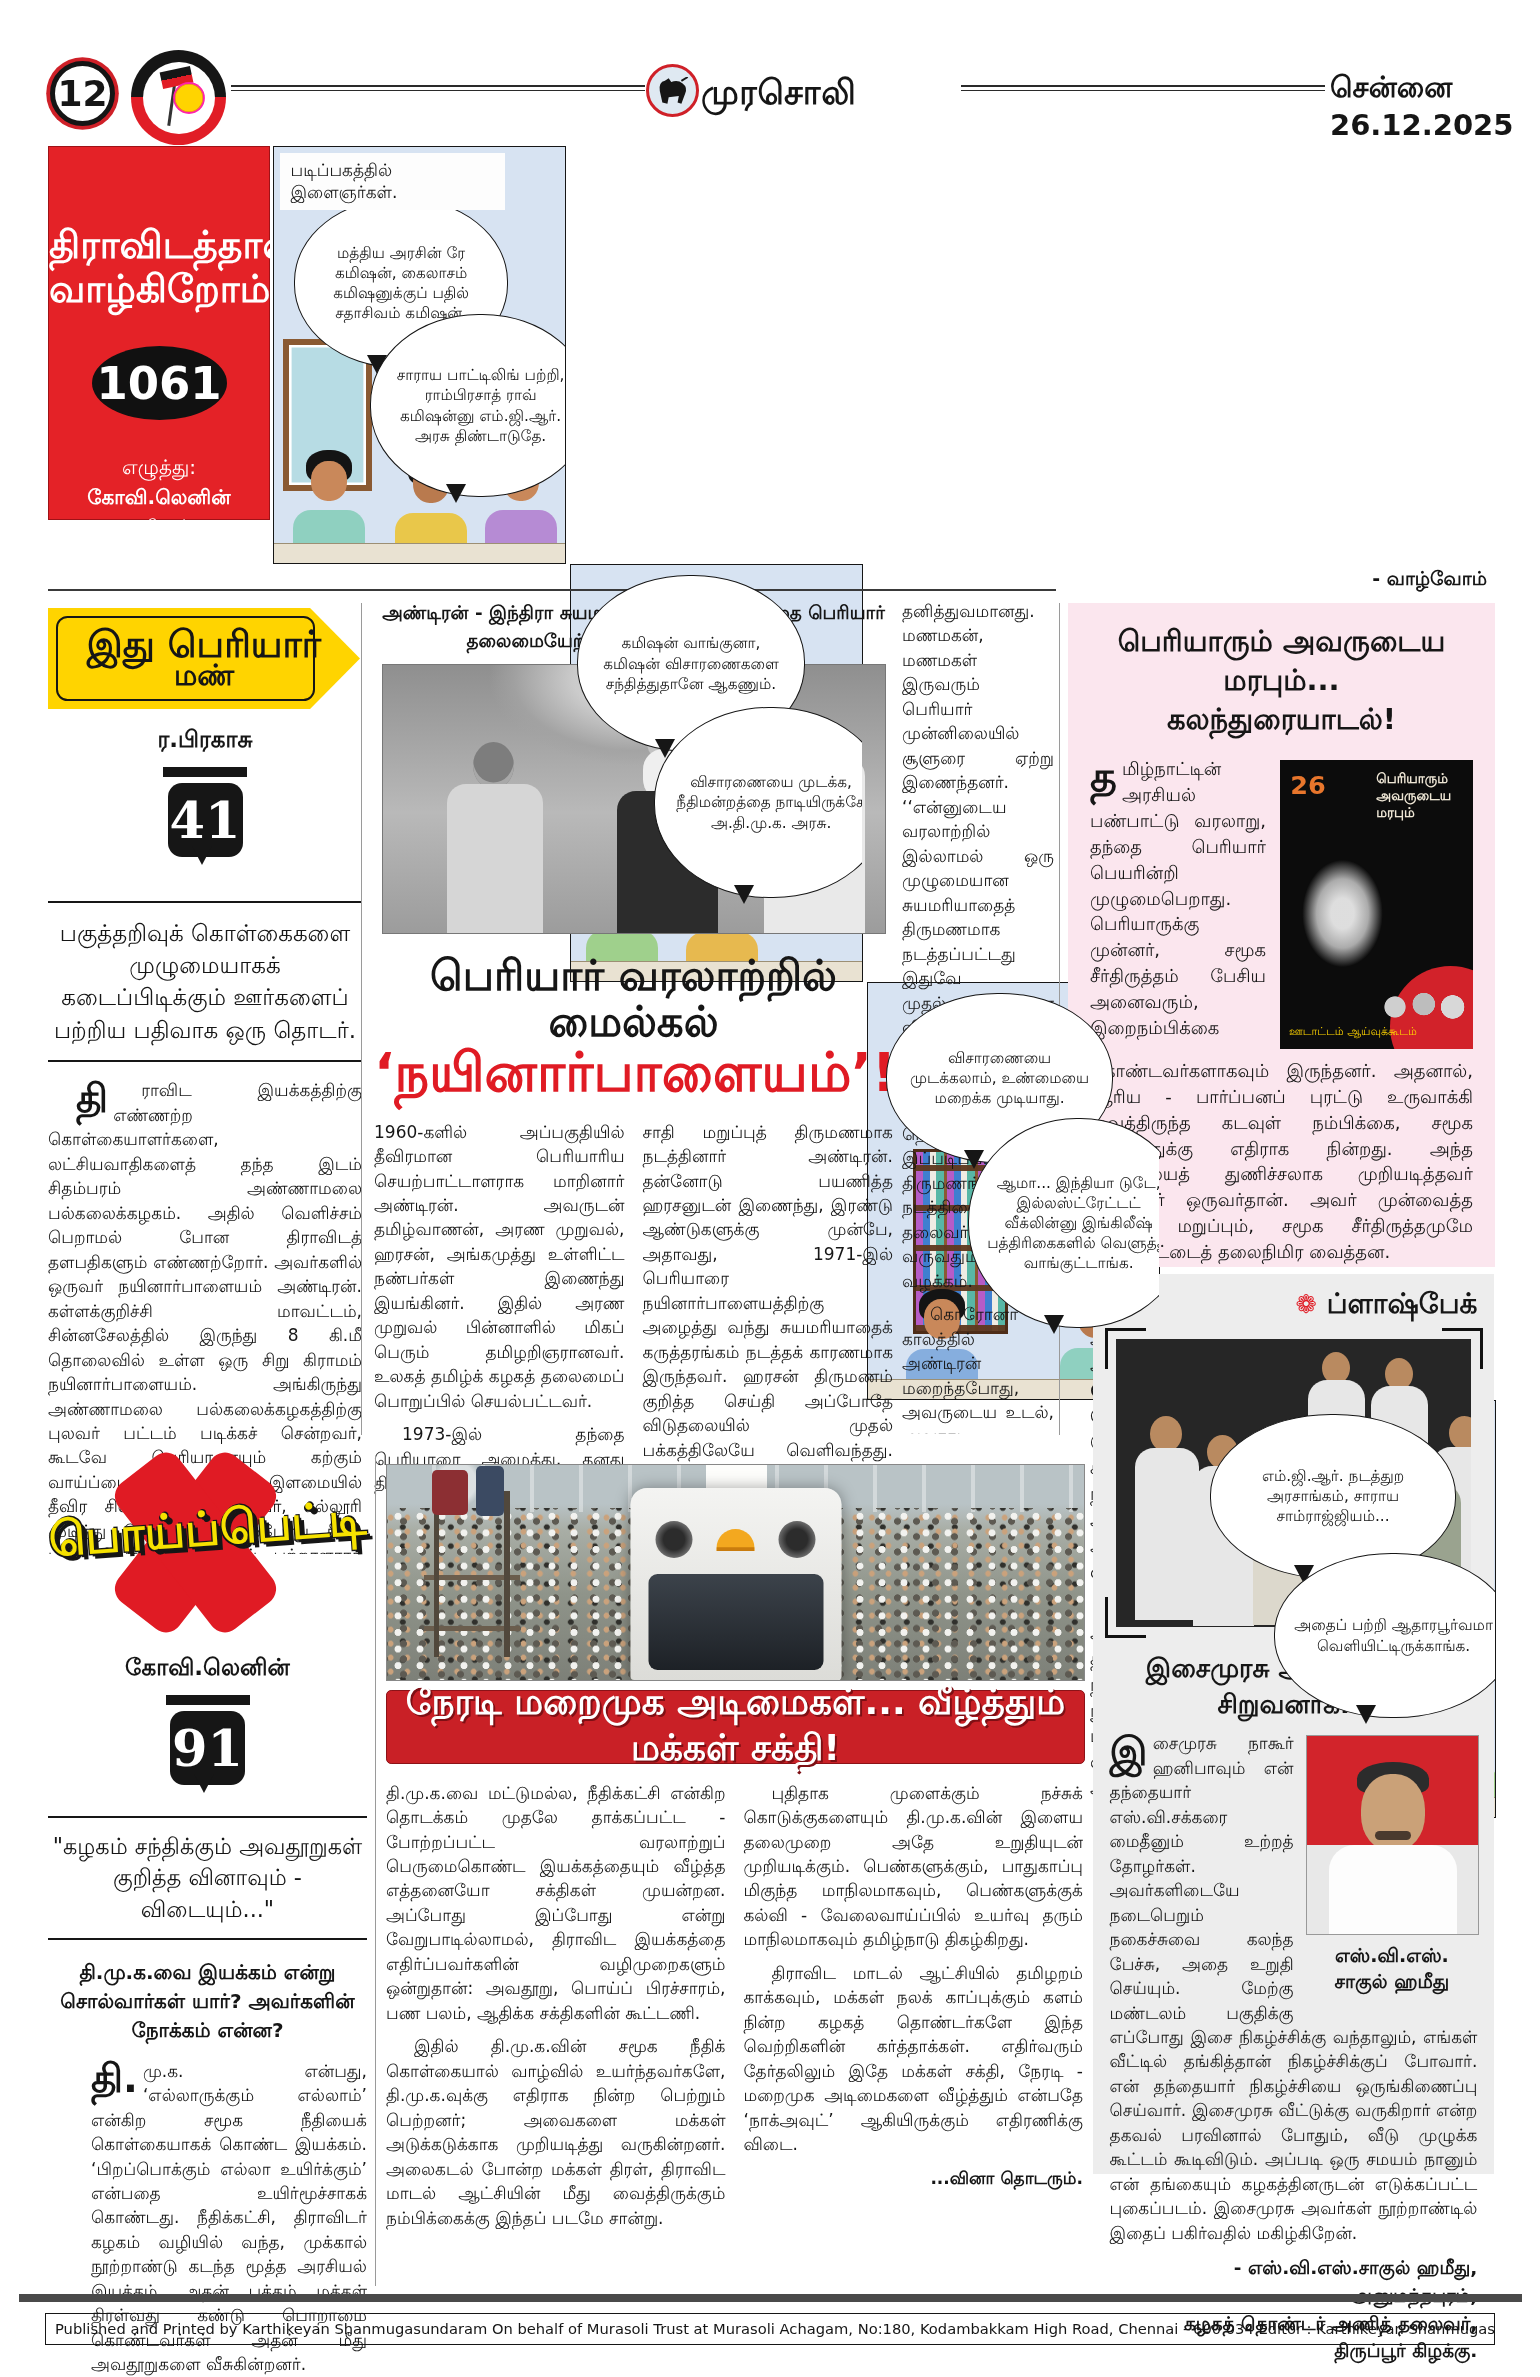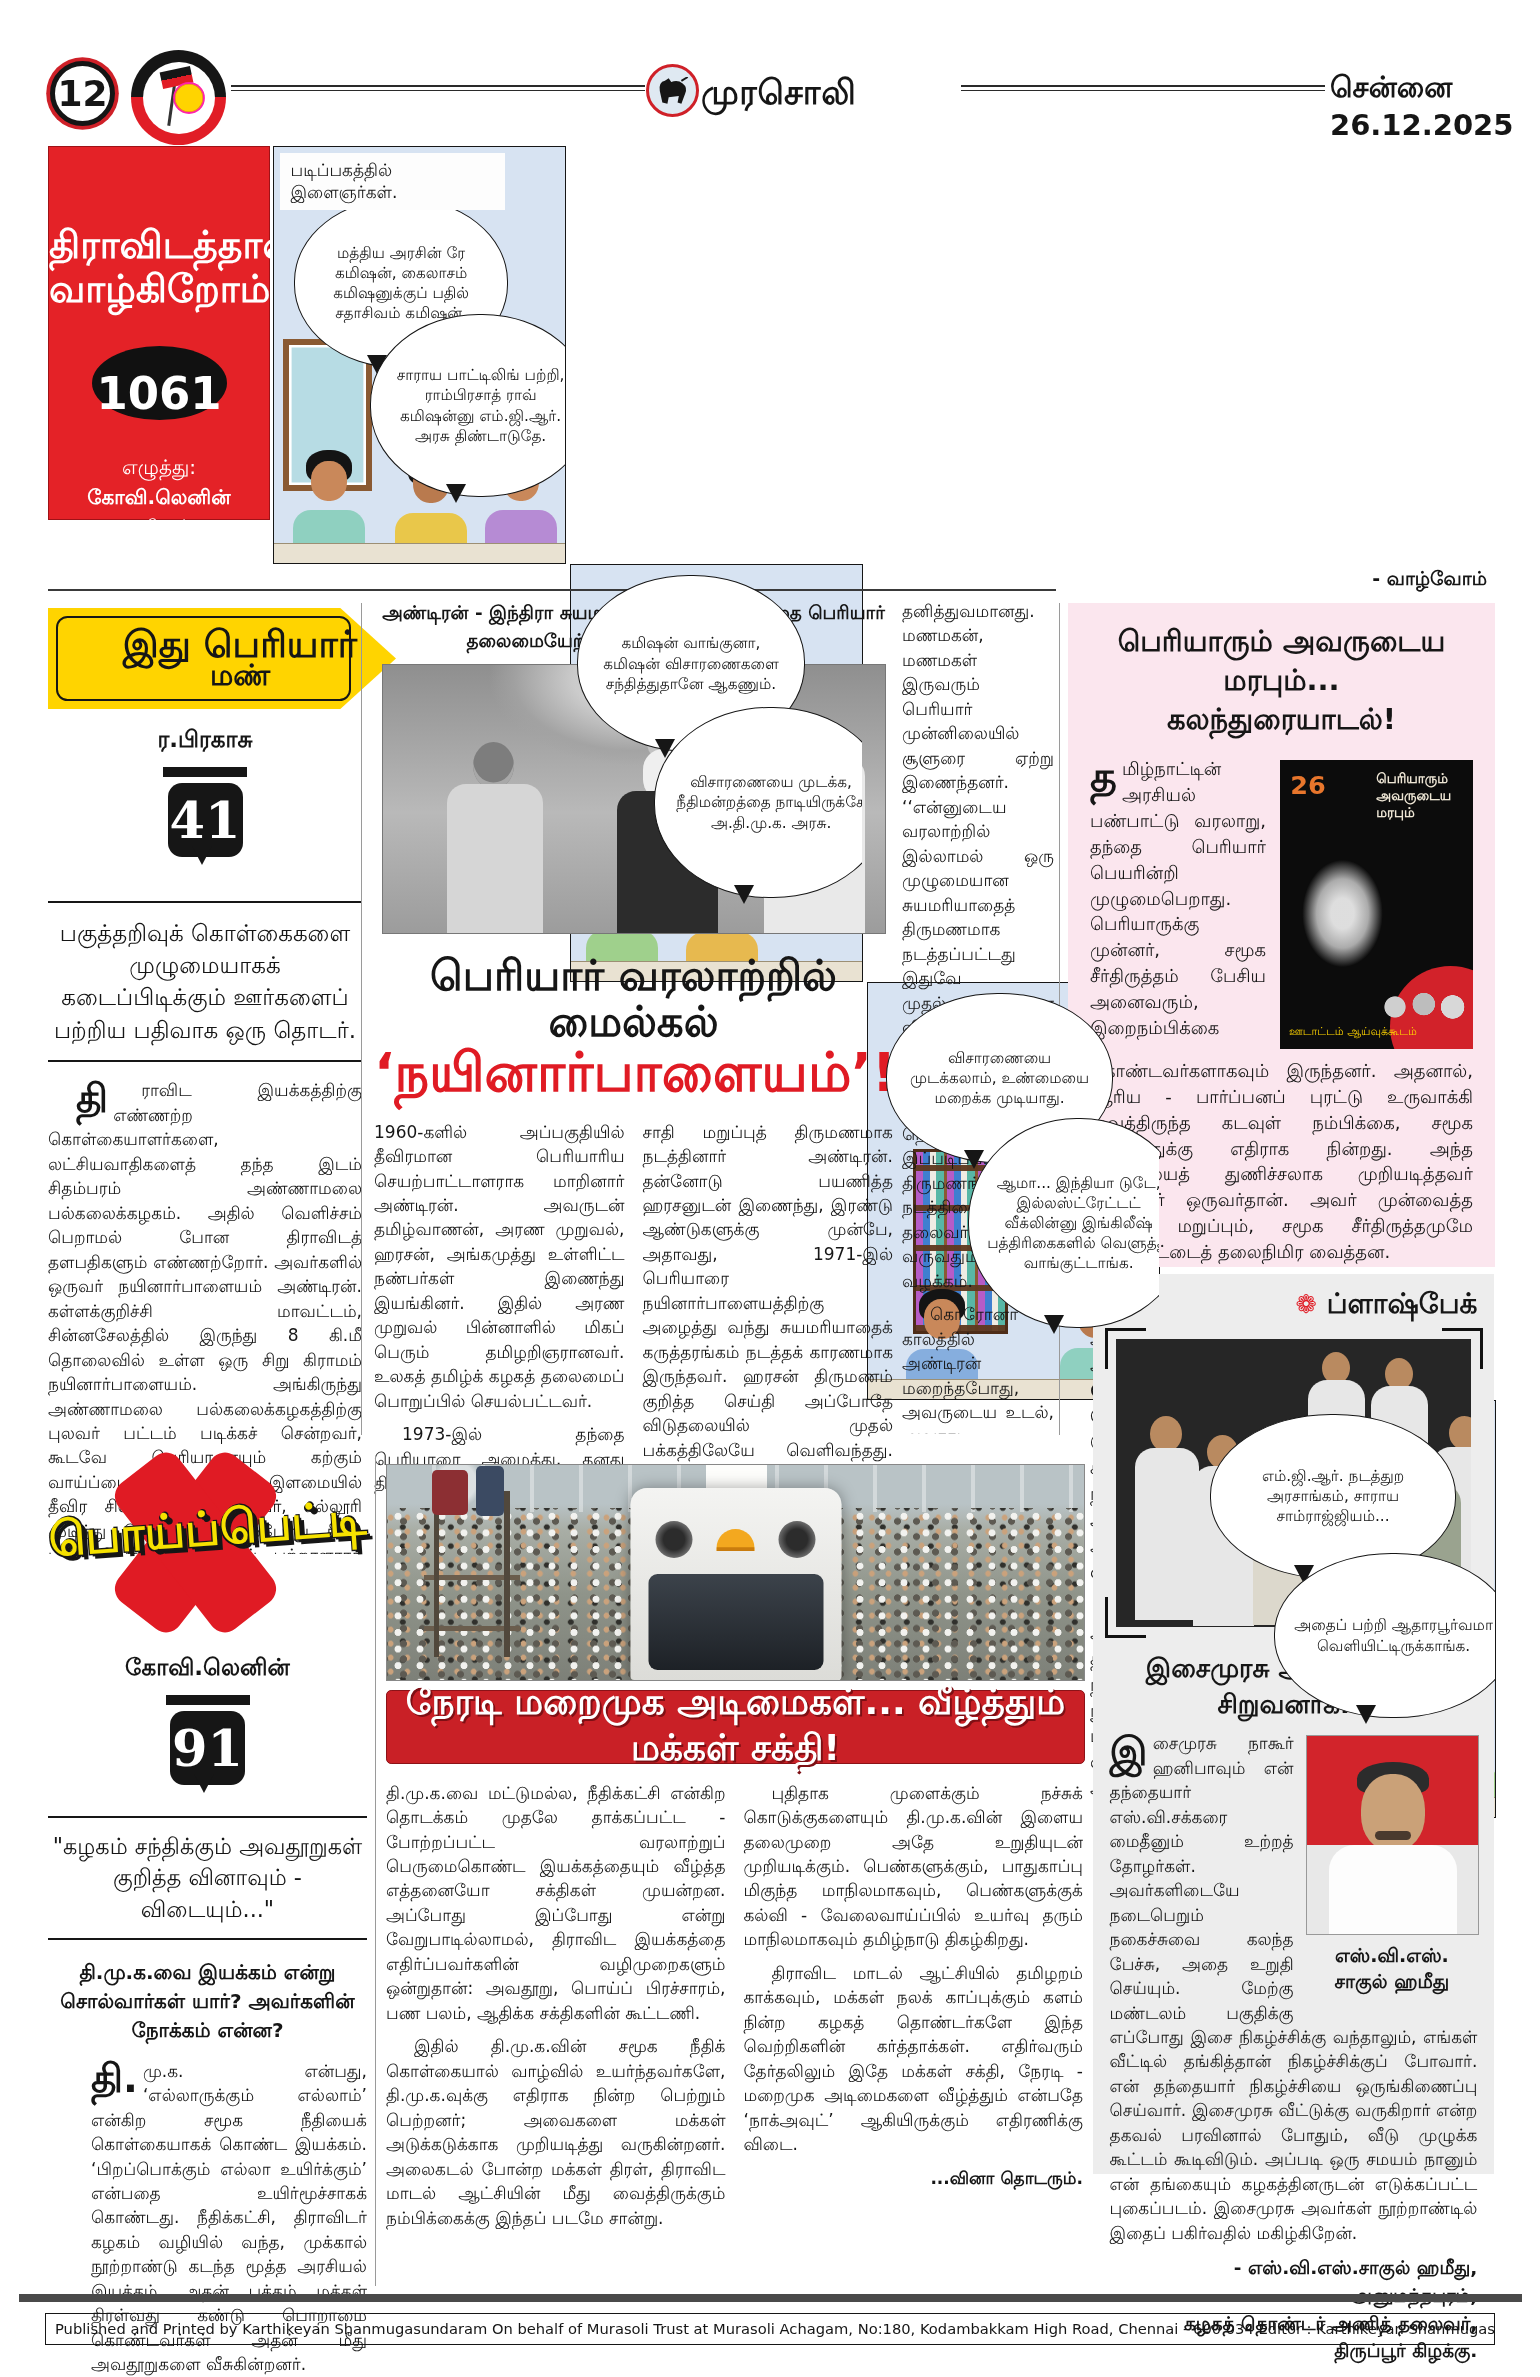--- a/index.html
+++ b/index.html
@@ -50,21 +50,21 @@
   .person .hair{position:absolute;top:0;left:12.8px;width:46px;height:34px;background:#141414;border-radius:46% 46% 40% 40%;}
   .person .face{position:absolute;top:10.2px;left:18px;width:36px;height:40px;background:var(--skin,#c9885a);border-radius:46%;}
   .person .torso{position:absolute;bottom:0;left:0;width:72px;height:36px;background:var(--shirt,#7fcdbd);border-radius:18px 18px 0 0;}
   .signoff{font-size:19px;font-weight:800;}
 
   
   .vrule{width:1.3px;background:#9a9a9a;}
   .hrule{height:1.9px;background:#3a3a3a;}
   .banner-arrow{position:relative;background:#ffd400;
       clip-path:polygon(0 0,84% 0,100% 50%,84% 100%,0 100%);
-      display:flex;align-items:center;justify-content:center;padding-left:36px;}
+      display:flex;align-items:center;justify-content:center;}
   .banner-arrow .inner{position:absolute;inset:7.7px 45px 7.7px 7.7px;border:2.6px solid #161616;border-radius:11.5px;}
   .banner-text{position:relative;z-index:2;font-weight:800;color:#161616;line-height:.95;text-align:center;}
   .author{font-size:23px;font-weight:800;text-align:center;}
   .badge-wrap{text-align:center;}
   .badge-bar{width:84px;height:9.6px;background:#161616;margin:0 auto 6.4px;}
   .badge{position:relative;width:75px;height:74px;background:#161616;border-radius:14px;margin:0 auto;
          display:flex;align-items:center;justify-content:center;color:#fff;font-size:51px;font-weight:700;
          font-family:"DejaVu Serif","Liberation Serif",serif;}
   .badge:after{content:"";position:absolute;bottom:-18px;left:24px;border:10.2px solid transparent;border-top:19px solid #161616;}
   .standfirst{border-top:2.6px solid #161616;border-bottom:2.6px solid #161616;padding:14px 3.8px;
@@ -191,21 +191,21 @@
   <div class="abs masthead-name" style="left:701px;top:72px;">
     <span>முரசொலி</span>
   </div>
   <div class="abs rule2" style="left:961px;top:85px;width:364px;"></div>
   <div class="abs dateline" style="left:1330px;top:70px;">
     <span>சென்னை 26.12.2025</span>
   </div>
 
   <div class="abs red-panel" style="left:48px;top:146px;width:220px;height:372px;">
     <div class="title" style="margin-top:77px;">திராவிடத்தால் வாழ்கிறோம்</div>
-    <div class="epnum" style="margin-top:35px;align-items:flex-end;">
+    <div class="epnum" style="margin-top:35px;">
       <span>1061</span>
     </div>
     <div class="credits" style="margin-top:32px;">
       <div>எழுத்து:</div>
       <div class="b">கோவி.லெனின்</div>
       <div>ஓவியம்:</div>
       <div class="b">கி.சொக்கலிங்கம்</div>
     </div>
   </div>
 

